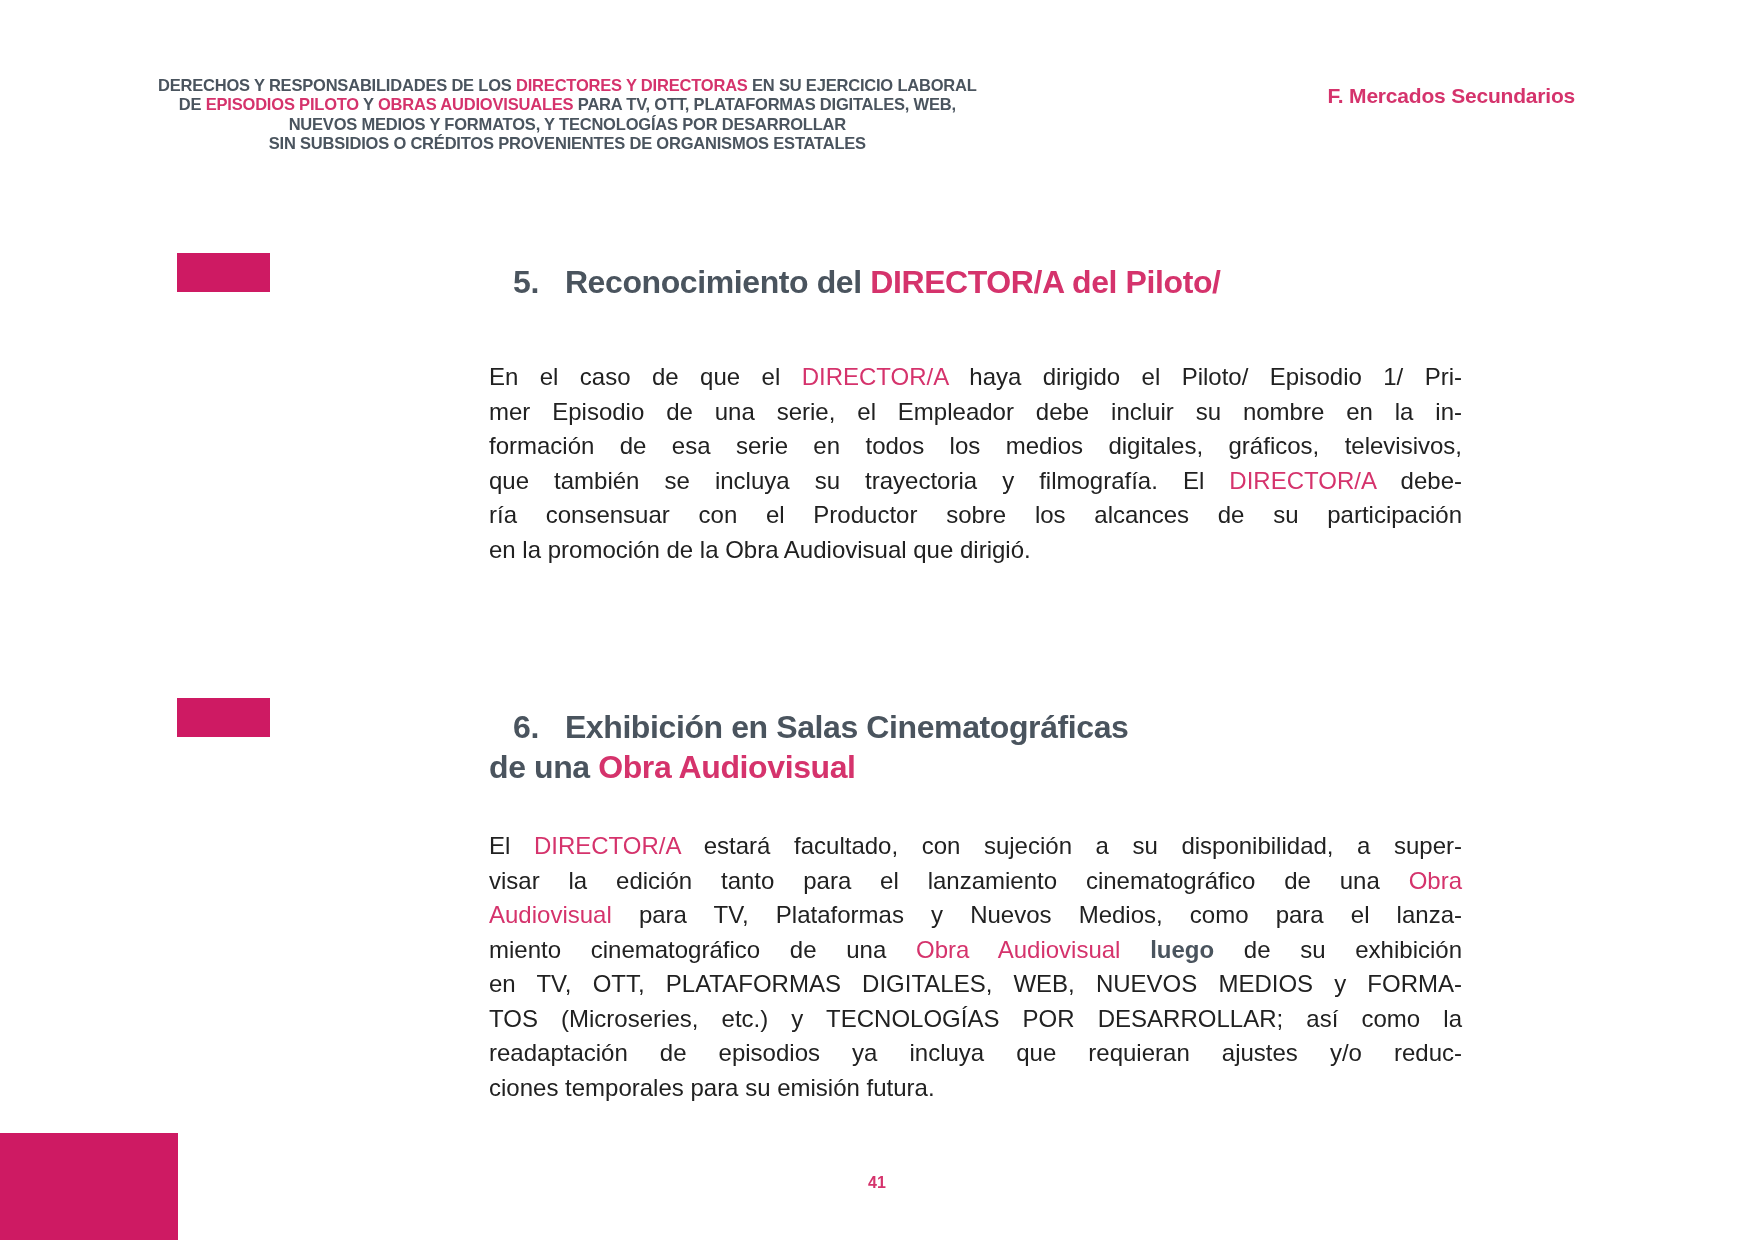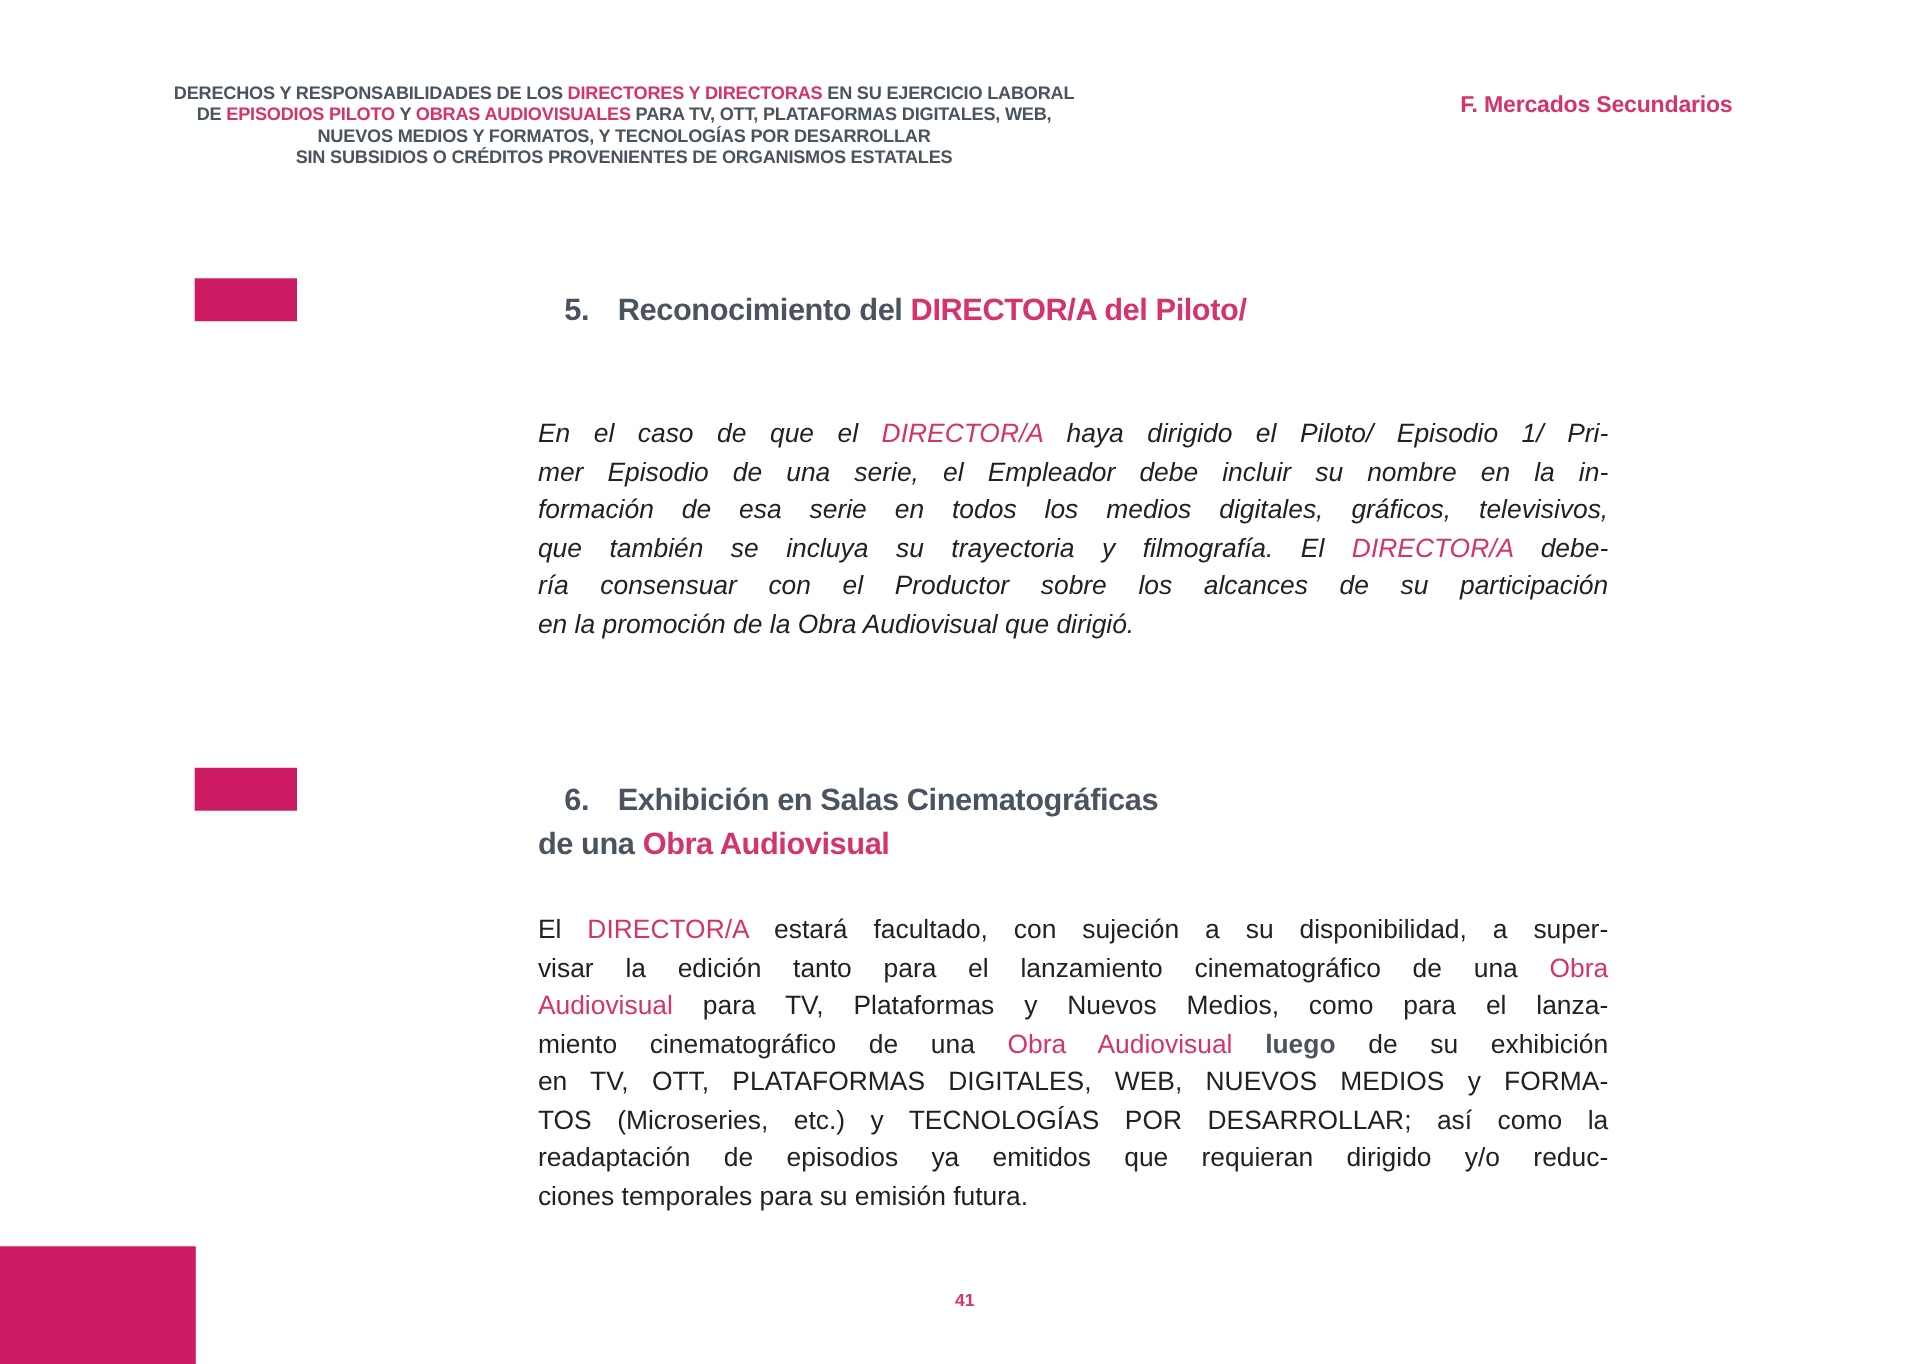--- a/index.html
+++ b/index.html
@@ -40,33 +40,33 @@
   }
   .marker-1{top:253px;}
   .marker-2{top:698px;}
   .corner-block{
     position:absolute;left:0;top:1133px;width:178px;height:107px;
     background:var(--accent);
   }
   
   .heading{
     position:absolute;left:489px;width:973px;
-    font-size:28px;font-weight:700;
+    font-size:32px;font-weight:700;
     line-height:40px;letter-spacing:-0.4px;
     color:var(--heading-gray);
   }
   .heading-5{top:262px;}
   .heading-6{top:707px;}
   .para{
     position:absolute;left:489px;width:973px;
     font-size:24px;font-weight:400;
     line-height:34.5px;
     color:var(--body-text);
   }
-  .para-5{top:378px;font-style:italic;}
+  .para-5{top:360px;}
   .para-6{top:829px;}
   .para .line{
     text-align:justify;
     text-align-last:justify;
   }
   .para .line:last-child{
     text-align-last:left;
   }
   
   .seg-accent{color:var(--accent-text);}
@@ -118,21 +118,21 @@
       <div class="line"><span>de una </span><span class="seg-accent">Obra Audiovisual</span></div>
     </h2>
 
   <div class="para para-6">
       <div class="line"><span>El </span><span class="seg-accent">DIRECTOR/A</span><span> estará facultado, con sujeción a su disponibilidad, a super-</span></div>
       <div class="line"><span>visar la edición tanto para el lanzamiento cinematográfico de una </span><span class="seg-accent">Obra</span></div>
       <div class="line"><span class="seg-accent">Audiovisual</span><span> para TV, Plataformas y Nuevos Medios, como para el lanza-</span></div>
       <div class="line"><span>miento cinematográfico de una </span><span class="seg-accent">Obra Audiovisual</span><span> </span><span class="seg-bold">luego</span><span> de su exhibición</span></div>
       <div class="line"><span>en TV, OTT, PLATAFORMAS DIGITALES, WEB, NUEVOS MEDIOS y FORMA-</span></div>
       <div class="line"><span>TOS (Microseries, etc.) y TECNOLOGÍAS POR DESARROLLAR; así como la</span></div>
-      <div class="line"><span>readaptación de episodios ya emitidos que requieran dirigido y/o reduc-</span></div>
+      <div class="line"><span>readaptación de episodios ya incluya que requieran ajustes y/o reduc-</span></div>
       <div class="line"><span>ciones temporales para su emisión futura.</span></div>
     </div>
 
   <div class="corner-block"></div>
 
   <div class="page-number">41</div>
 
 </div>
 
 </body></html>

